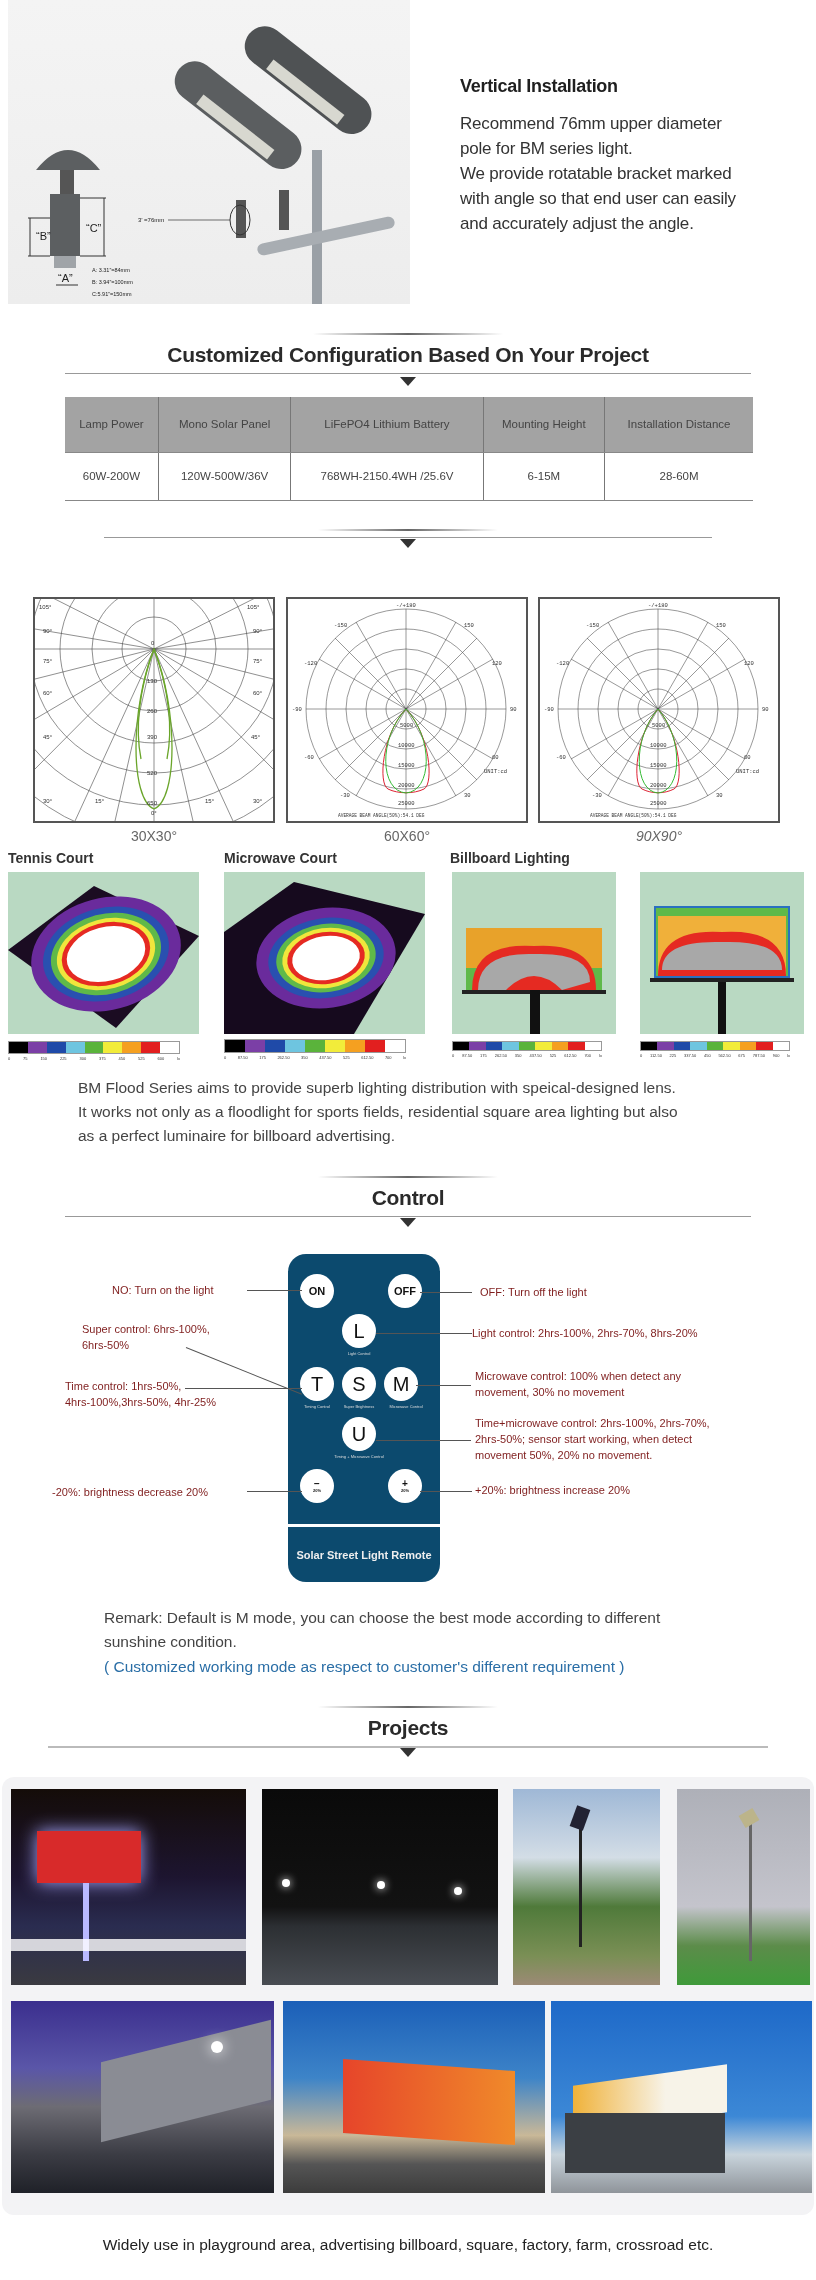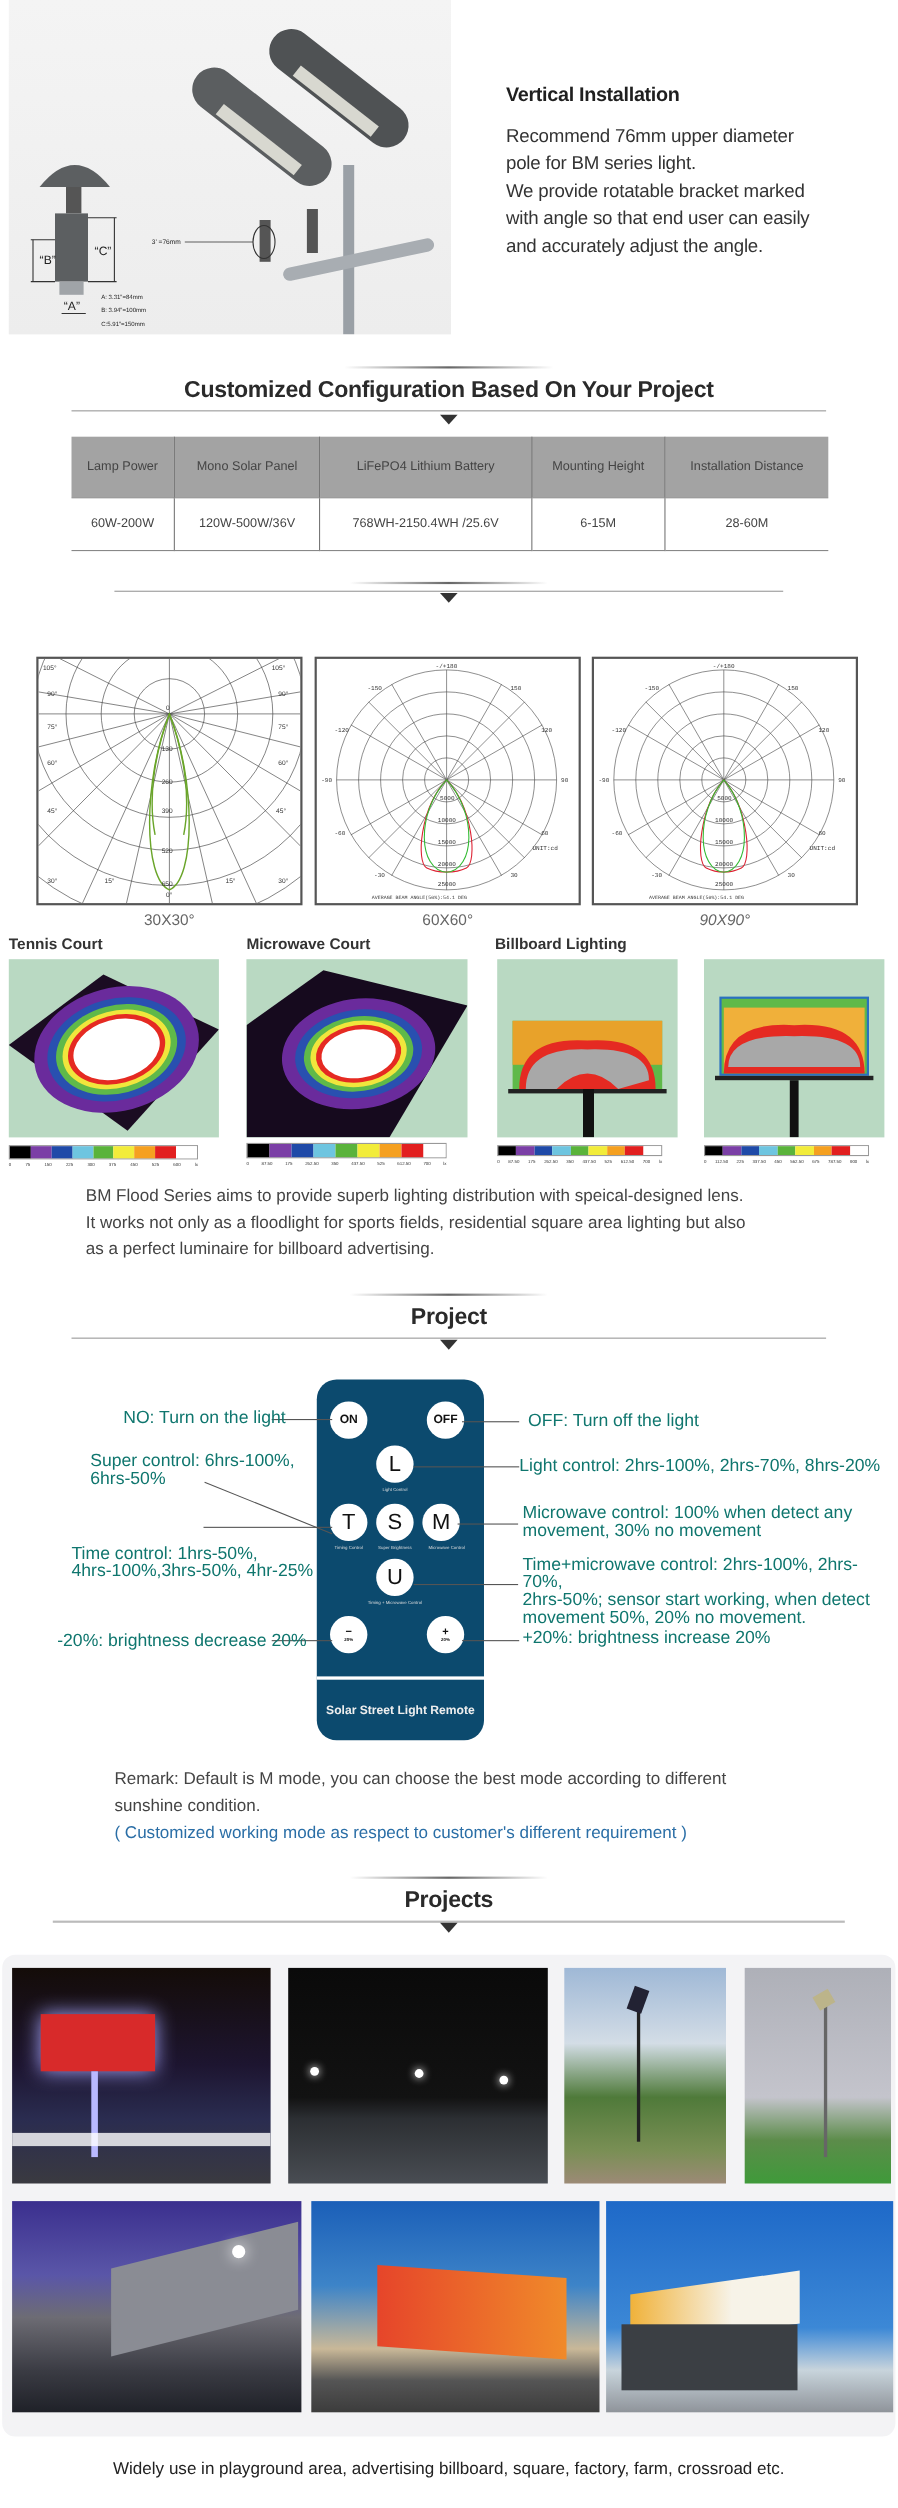--- a/index.html
+++ b/index.html
@@ -38,21 +38,21 @@
   .scale-labels { display: flex; font-size: 4px; color: #333; justify-content: space-between; margin-top: 2px; }
 
   .para { font-size: 15.5px; line-height: 24px; color: #444; }
   .blue { color: #2a6ea6; }
 
   
   .remote { left: 288px; top: 1254px; width: 152px; height: 328px; background: #0c4a6e; border-radius: 18px; }
   .rbtn { position: absolute; background: #fff; border-radius: 50%; display: flex; align-items: center; justify-content: center; color: #111; font-weight: bold; }
   .rlabel { position: absolute; color: #ddd; font-size: 4px; text-align: center; }
   .remote-foot { position: absolute; left: 0; right: 0; bottom: 0; height: 58px; border-top: 3px solid #fff; display: flex; align-items: center; justify-content: center; color: #eee; font-size: 11px; font-weight: bold; }
-  .callout { font-size: 16px; color: #0f766e; line-height: 16px; }
+  .callout { font-size: 11px; color: #7f1d1d; line-height: 16px; }
   .leader { height: 1px; background: #555; }
 
   
   .proj-wrap { left: 2px; top: 1777px; width: 812px; height: 438px; background: #f3f3f5; border-radius: 12px; }
   .proj { position: absolute; overflow: hidden; }
   .bottom-text { left: 0; top: 2236px; width: 816px; text-align: center; font-size: 15.5px; color: #222; }
 </style>
 </head>
 <body>
 
@@ -427,21 +427,21 @@
       <span>lx</span>
   </div>
 </div>
 
 <div class="abs para" style="left:78px;top:1076px;width:700px;white-space:pre-line;">BM Flood Series aims to provide superb lighting distribution with speical-designed lens.
 It works not only as a floodlight for sports fields, residential square area lighting but also
 as a perfect luminaire for billboard advertising.</div>
 
 <div class="abs sec-head" style="top:1176px;">
   <div class="sec-topline" style="width:180px;"></div>
-  <div class="sec-title">Project</div>
+  <div class="sec-title">Control</div>
   <div class="sec-line" style="margin-left:5px;margin-right:5px;"></div>
   <div class="sec-arrow" style="margin-top:1px;"></div>
 </div>
 
 <div class="abs remote">
   <div class="rbtn" style="left:12px;top:20px;width:34px;height:34px;font-size:11px;">ON</div>
   <div class="rbtn" style="left:100px;top:20px;width:34px;height:34px;font-size:11px;">OFF</div>
   <div class="rbtn" style="left:54px;top:60px;width:34px;height:34px;font-size:20px;font-weight:normal;">L</div>
   <div class="rlabel" style="left:40px;top:97px;width:62px;">Light Control</div>
   <div class="rbtn" style="left:12px;top:113px;width:34px;height:34px;font-size:20px;font-weight:normal;">T</div>
@@ -471,21 +471,21 @@
 <div class="abs leader" style="left:376px;top:1440px;width:95px;"></div>
 <div class="abs leader" style="left:247px;top:1491px;width:55px;"></div>
 <div class="abs leader" style="left:420px;top:1491px;width:52px;"></div>
 <div class="abs leader" style="left:186px;top:1347px;width:125px;transform:rotate(22deg);transform-origin:left center;"></div>
 
 <div class="abs callout" style="left:112px;top:1282px;">NO: Turn on the light</div>
 <div class="abs callout" style="left:480px;top:1284px;">OFF: Turn off the light</div>
 <div class="abs callout" style="left:82px;top:1321px;white-space:pre-line;">Super control: 6hrs-100%,
 6hrs-50%</div>
 <div class="abs callout" style="left:472px;top:1325px;">Light control: 2hrs-100%, 2hrs-70%, 8hrs-20%</div>
-<div class="abs callout" style="left:65px;top:1378px;white-space:pre-line;margin-top:27px;">Time control: 1hrs-50%,
+<div class="abs callout" style="left:65px;top:1378px;white-space:pre-line;">Time control: 1hrs-50%,
 4hrs-100%,3hrs-50%, 4hr-25%</div>
 <div class="abs callout" style="left:475px;top:1368px;white-space:pre-line;">Microwave control: 100% when detect any
 movement, 30% no movement</div>
 <div class="abs callout" style="left:475px;top:1415px;white-space:pre-line;">Time+microwave control: 2hrs-100%, 2hrs-70%,
 2hrs-50%; sensor start working, when detect
 movement 50%, 20% no movement.</div>
 <div class="abs callout" style="left:52px;top:1484px;">-20%: brightness decrease 20%</div>
 <div class="abs callout" style="left:475px;top:1482px;">+20%: brightness increase 20%</div>
 
 <div class="abs para" style="left:104px;top:1606px;width:680px;white-space:pre-line;">Remark: Default is M mode, you can choose the best mode according to different

